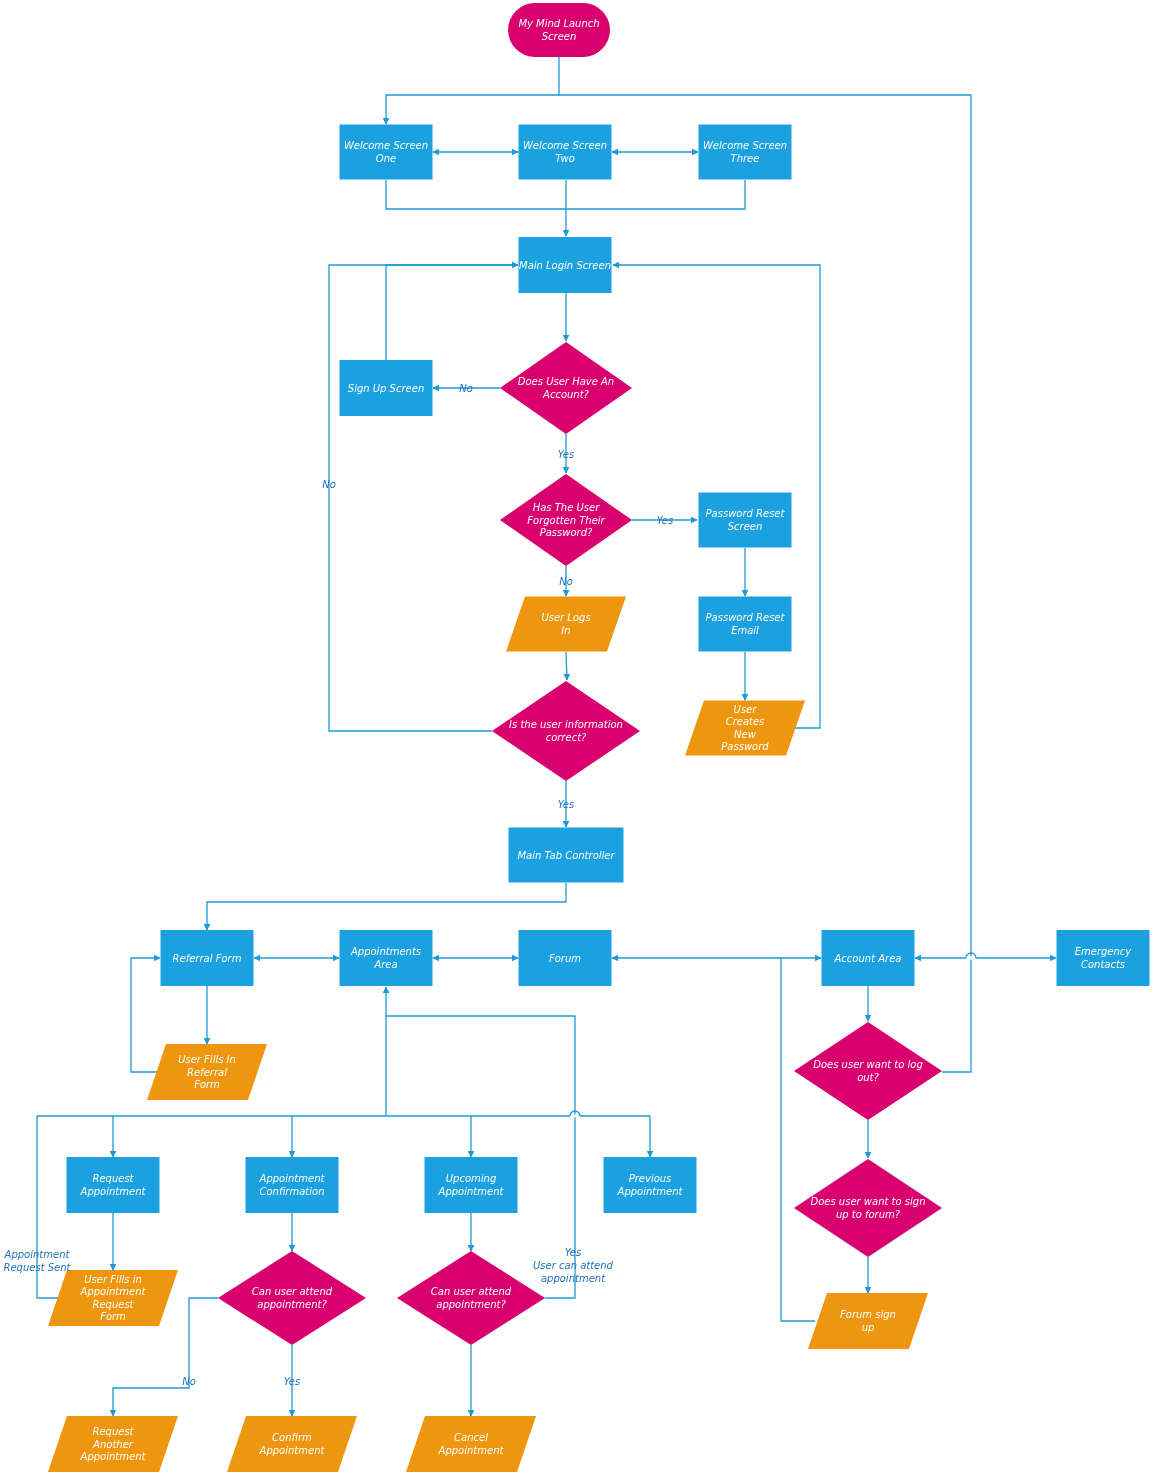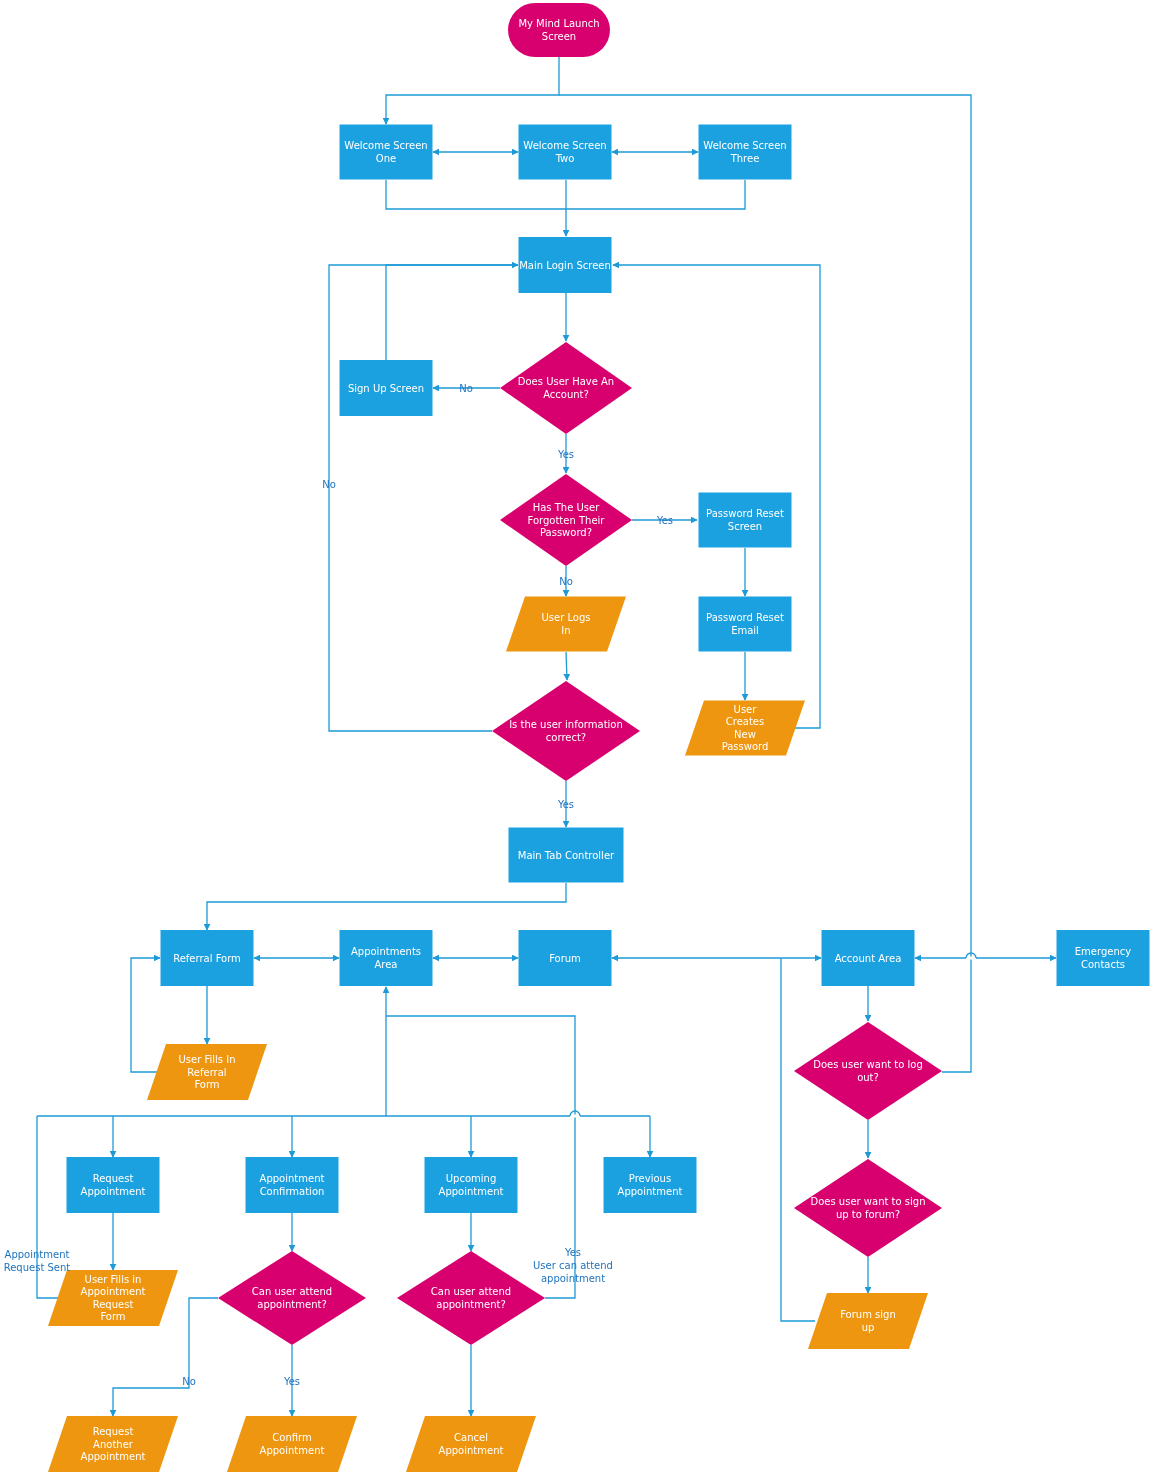--- a/index.html
+++ b/index.html
@@ -1,17 +1,17 @@
 <!DOCTYPE html>
 <html><head>
 <meta charset="utf-8">
 <style>
   html, body { margin: 0; padding: 0; background: #ffffff; }
   body { width: 1153px; height: 1476px; overflow: hidden; }
-  #canvas { position: absolute; left: 0; top: 0; width: 1153px; height: 1476px; }
+  #canvas { position: absolute; left: 0; top: 0; width: 1153px; height: 1476px; font-style: italic; }
   svg text { font-family: "DejaVu Sans", "Liberation Sans", sans-serif; }
   .node-label { fill: #ffffff; font-size: 10px; text-anchor: middle; }
   .edge-label { fill: #1e73be; font-size: 10px; text-anchor: middle; }
   .edge { fill: none; stroke-width: 1.3; }
 </style>
 </head>
 <body>
 
 <div id="canvas">
 <svg id="diagram" width="1153" height="1476" viewBox="0 0 1153 1476" xmlns="http://www.w3.org/2000/svg">

